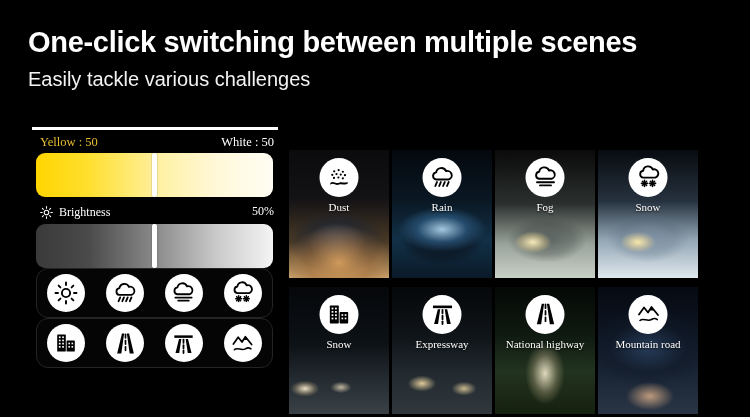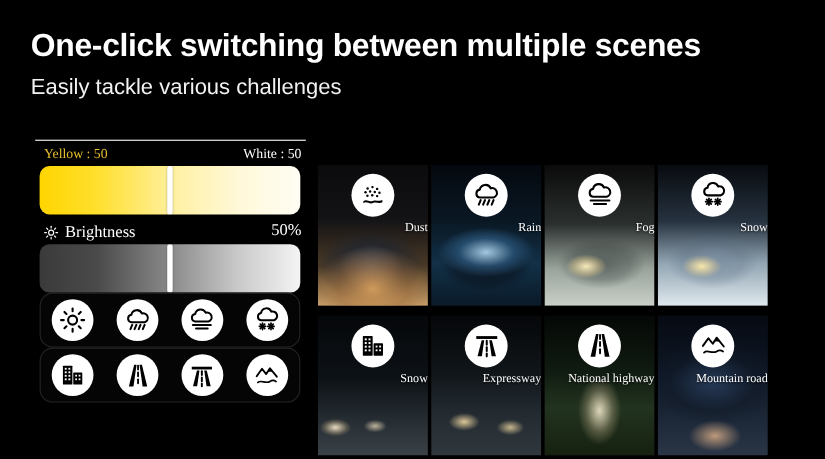--- a/index.html
+++ b/index.html
@@ -21,21 +21,21 @@
   #page-subtitle{
     position:absolute; left:28px; top:68px;
     font-size:20px; font-weight:400; letter-spacing:0px;
     color:#f2f2f2; white-space:nowrap;
   }
 
   
   #control-panel{
     position:absolute; left:32px; top:127px;
     width:246px; height:283px;
-    border-top:1px solid #ffffff;
+    border-top:3px solid #ffffff;
     background:#000;
   }
 
   .ctl-row-labels{
     position:relative; height:18px; margin-top:5px;
     font-family:"Liberation Serif", serif;
     font-size:12.5px;
   }
   .lbl-left{ position:absolute; left:8px; top:0; }
   .lbl-right{ position:absolute; right:4px; top:0; color:#ffffff; }
@@ -57,21 +57,21 @@
   .slider-handle{
     position:absolute; top:0; bottom:0;
     width:5px; background:#ffffff;
     border-radius:2px;
     box-shadow:0 0 2px rgba(0,0,0,.35);
   }
 
   .brightness-row{
     position:relative; height:20px; margin-top:7px;
     font-family:"Liberation Serif", serif;
-    font-size:15px;
+    font-size:12px;
     text-decoration:underline;
   }
   .brightness-left{
     position:absolute; left:8px; top:1px;
     display:flex; align-items:center; gap:6px;
   }
   .brightness-left svg{ display:block; }
 
   .group-label{
     font-family:"Liberation Serif", serif;
@@ -113,21 +113,21 @@
   .scene-badge{
     position:absolute; left:50%; top:8px; transform:translateX(-50%);
     width:39px; height:39px; border-radius:50%;
     background:#fff;
     display:flex; align-items:center; justify-content:center;
     z-index:3;
   }
   .scene-badge svg{ display:block; }
   .scene-label{
     position:absolute; left:0; right:0; top:51px;
-    text-align:right;
+    text-align:center;
     font-family:"Liberation Serif", serif;
     font-size:11px; color:#ffffff; z-index:3;
     text-shadow:0 1px 2px rgba(0,0,0,.85);
     white-space:nowrap;
   }
 
   
   .ph-dust{
     background:
       radial-gradient(ellipse 70% 40% at 50% 88%, rgba(214,158,92,.95) 0%, rgba(160,110,60,.55) 45%, rgba(0,0,0,0) 75%),

